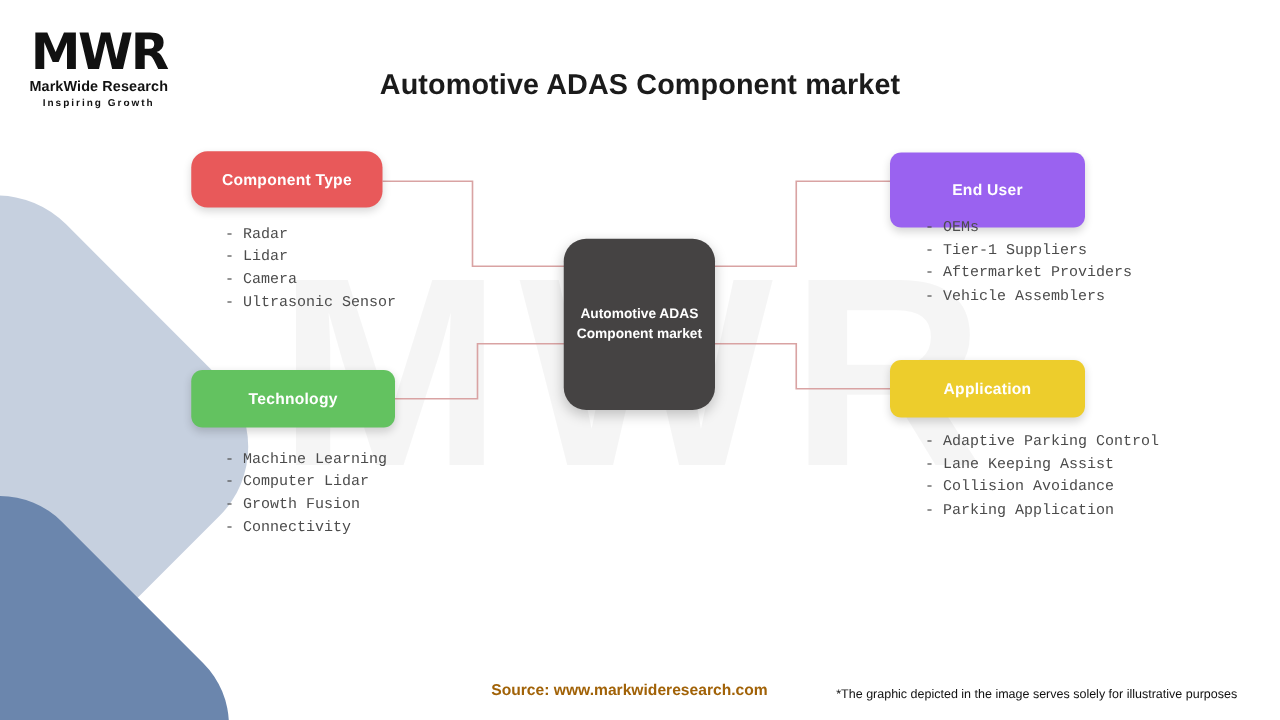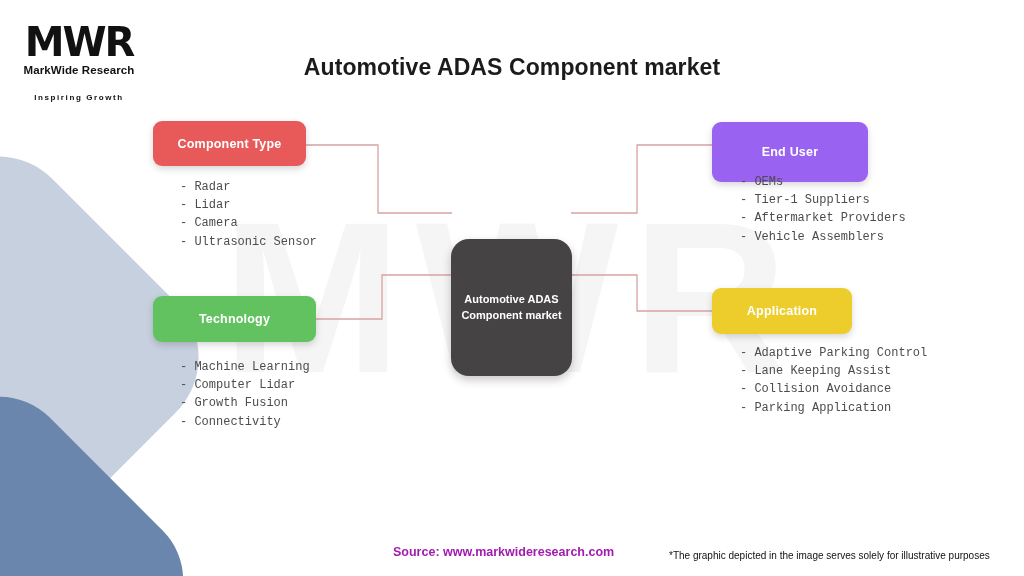--- a/index.html
+++ b/index.html
@@ -57,21 +57,21 @@
     font-size: 40px; font-weight: 700; letter-spacing: -2px;
     color: #111; line-height: 1;
     font-family: "DejaVu Sans", sans-serif;
   }
   #logo-name {
     font-size: 11.5px; font-weight: 700; color: #111;
     margin-top: 2px; letter-spacing: .1px;
   }
   #logo-tag {
     font-size: 8px; font-weight: 700; color: #111;
-    letter-spacing: 1.6px; margin-top: 17px;
+    letter-spacing: 1.6px; margin-top: 2px;
   }
 
   
   #title {
     position: absolute; left: 0; right: 0; top: 26px;
     text-align: center;
     font-size: 23px; font-weight: 700; color: #1b1b1b;
     letter-spacing: .1px;
     margin-top: 28px;
   }
@@ -83,33 +83,32 @@
   .node {
     position: absolute;
     display: flex; align-items: center; justify-content: center;
     border-radius: 9px;
     color: #ffffff;
     font-size: 12.5px; font-weight: 700;
     letter-spacing: .2px;
     box-shadow: 0 3px 7px rgba(0,0,0,.16);
     text-align: center;
   }
-  #node-component-type { left: 153px; top: 121px; width: 153px; height: 45px; background: #e8595a; }
+  #node-component-type { left: 153px; top: 121px; width: 153px; height: 45px; background: #e8595a; border-radius: 13px; }
   #node-technology     { left: 153px; top: 296px; width: 163px; height: 46px; background: #63c260; }
   #node-end-user       { left: 712px; top: 122px; width: 156px; height: 60px; background: #9a62f0; }
-  #node-application    { left: 712px; top: 288px; width: 140px; height: 46px; background: #edcd2c; }
+  #node-application    { left: 712px; top: 288px; width: 156px; height: 46px; background: #edcd2c; }
 
   #node-center {
     position: absolute;
     left: 451px; top: 191px; width: 121px; height: 137px;
     background: #454343;
     border-radius: 18px;
     display: flex; align-items: center; justify-content: center;
     box-shadow: 0 4px 10px rgba(0,0,0,.22);
-    margin-top: 48px;
   }
   #node-center .center-label {
     color: #ffffff; font-size: 11px; font-weight: 700;
     line-height: 1.45; text-align: center; padding: 0 6px;
   }
 
   
   .bullets {
     position: absolute;
     font-size: 12px;
@@ -120,21 +119,21 @@
   }
   .bullets .bullet-item { display: block; }
   #bullets-component-type { left: 180px; top: 178px; }
   #bullets-technology     { left: 180px; top: 358px; }
   #bullets-end-user       { left: 740px; top: 173px; }
   #bullets-application    { left: 740px; top: 344px; }
 
   
   #source {
     position: absolute; left: 393px; top: 545px;
-    font-size: 12.5px; font-weight: 700; color: #a21caf;
+    font-size: 12.5px; font-weight: 700; color: #a16207;
   }
   #disclaimer {
     position: absolute; left: 669px; top: 550px;
     font-size: 10px; color: #111;
   }
 </style>
 </head>
 <body>
 
 <div id="canvas">

